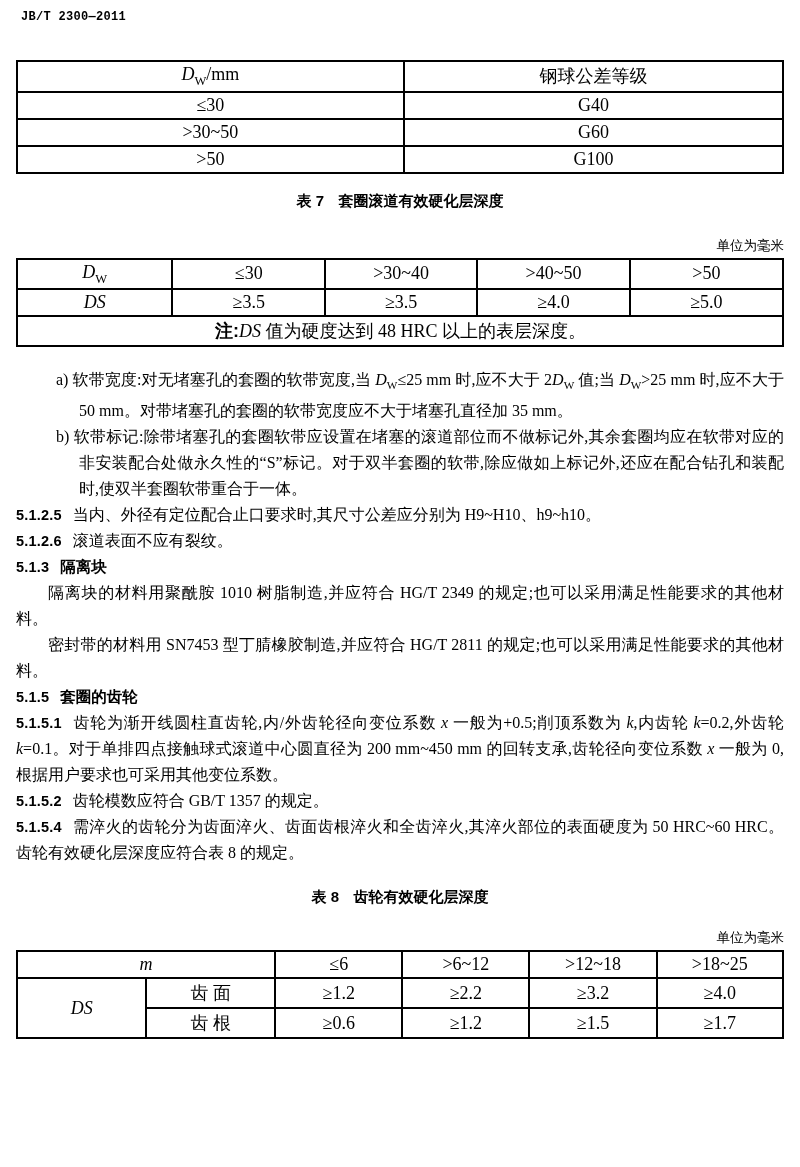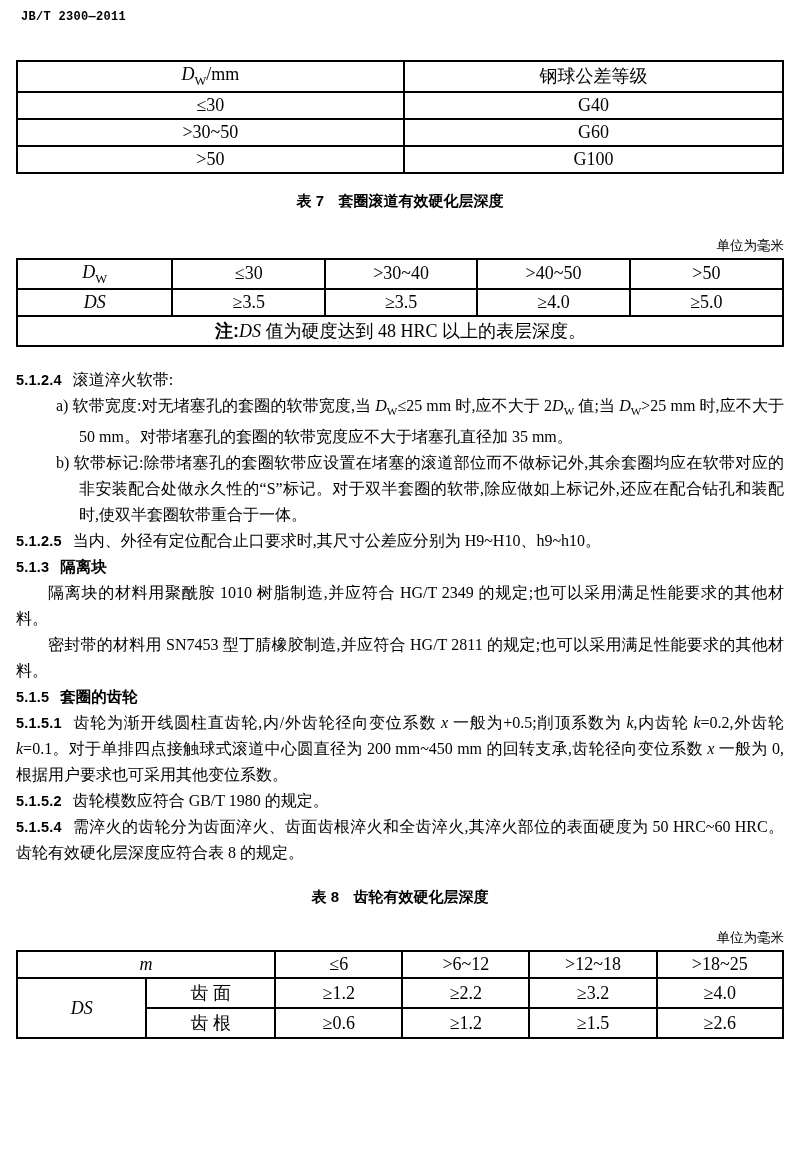--- a/index.html
+++ b/index.html
@@ -137,30 +137,30 @@
       <td>≥4.0</td>
       <td>≥5.0</td>
     </tr>
     <tr>
       <td class="note-cell" colspan="5"><span class="note-hdr">注:</span><i>DS</i> 值为硬度达到 48 HRC 以上的表层深度。</td>
     </tr>
   </tbody>
     </table>
 
   <div class="content">
-    <p><span class="clause-num">5.1.2.4</span><span>滚道淬火软带:</span></p>
     <div class="li"><span class="li-marker">a)</span><span>软带宽度:对无堵塞孔的套圈的软带宽度,当 <i>D</i><sub>W</sub>≤25 mm 时,应不大于 2<i>D</i><sub>W</sub> 值;当 <i>D</i><sub>W</sub>&gt;25 mm 时,应不大于 50 mm。对带堵塞孔的套圈的软带宽度应不大于堵塞孔直径加 35 mm。</span></div>
     <div class="li"><span class="li-marker">b)</span><span>软带标记:除带堵塞孔的套圈软带应设置在堵塞的滚道部位而不做标记外,其余套圈均应在软带对应的非安装配合处做永久性的“S”标记。对于双半套圈的软带,除应做如上标记外,还应在配合钻孔和装配时,使双半套圈软带重合于一体。</span></div>
     <p><span class="clause-num">5.1.2.5</span><span>当内、外径有定位配合止口要求时,其尺寸公差应分别为 H9~H10、h9~h10。</span></p>
+    <p><span class="clause-num">5.1.2.6</span><span>滚道表面不应有裂纹。</span></p>
     <p><span class="clause-num">5.1.3</span><span class="h-title">隔离块</span></p>
     <p class="para-indent">隔离块的材料用聚酰胺 1010 树脂制造,并应符合 HG/T 2349 的规定;也可以采用满足性能要求的其他材料。</p>
     <p class="para-indent">密封带的材料用 SN7453 型丁腈橡胶制造,并应符合 HG/T 2811 的规定;也可以采用满足性能要求的其他材料。</p>
     <p><span class="clause-num">5.1.5</span><span class="h-title">套圈的齿轮</span></p>
     <p><span class="clause-num">5.1.5.1</span><span>齿轮为渐开线圆柱直齿轮,内/外齿轮径向变位系数 <i>x</i> 一般为+0.5;削顶系数为 <i>k</i>,内齿轮 <i>k</i>=0.2,外齿轮 <i>k</i>=0.1。对于单排四点接触球式滚道中心圆直径为 200 mm~450 mm 的回转支承,齿轮径向变位系数 <i>x</i> 一般为 0,根据用户要求也可采用其他变位系数。</span></p>
-    <p><span class="clause-num">5.1.5.2</span><span>齿轮模数应符合 GB/T 1980 的规定。</span></p>
+    <p><span class="clause-num">5.1.5.2</span><span>齿轮模数应符合 GB/T 1357 的规定。</span></p>
     <p><span class="clause-num">5.1.5.4</span><span>需淬火的齿轮分为齿面淬火、齿面齿根淬火和全齿淬火,其淬火部位的表面硬度为 50 HRC~60 HRC。齿轮有效硬化层深度应符合表 8 的规定。</span></p>
   </div>
 
   <div class="tbl-caption cap-t8">
     <span class="cap-label">表 8</span><span>齿轮有效硬化层深度</span>
   </div>
   <div class="unit-label unit-8">单位为毫米</div>
   <table class="tbl t8">
     <colgroup>
         <col style="width:16.9%">
@@ -184,18 +184,18 @@
       <td>≥1.2</td>
       <td>≥2.2</td>
       <td>≥3.2</td>
       <td>≥4.0</td>
     </tr>
     <tr>
       <td>齿 根</td>
       <td>≥0.6</td>
       <td>≥1.2</td>
       <td>≥1.5</td>
-      <td>≥2.6</td>
+      <td>≥1.7</td>
     </tr>
   </tbody>
     </table>
 
 </div>
 
 </body></html>

